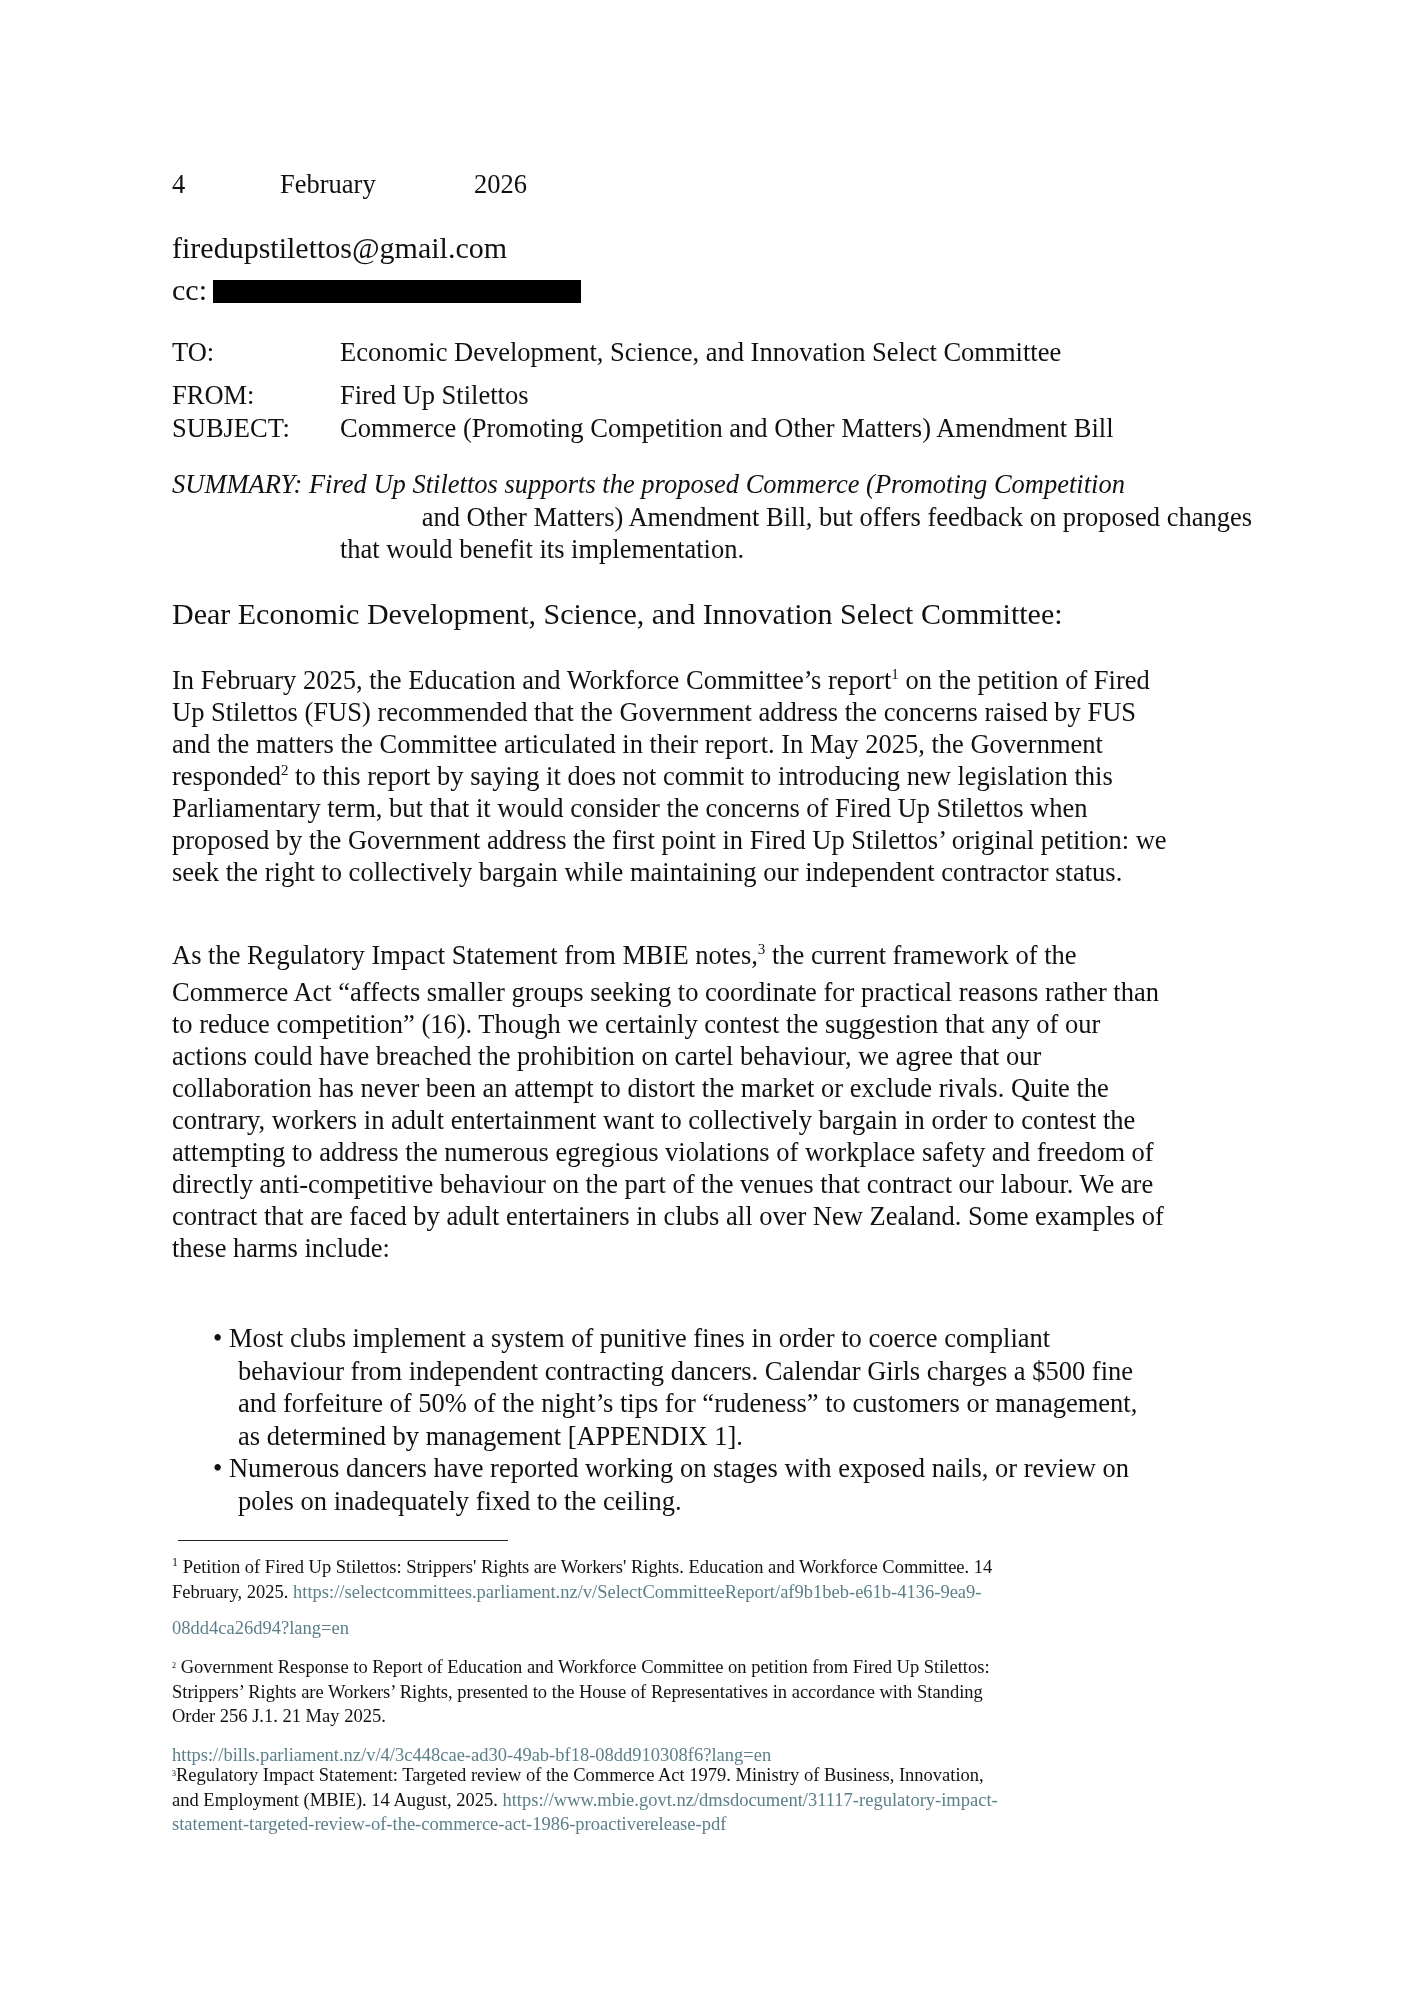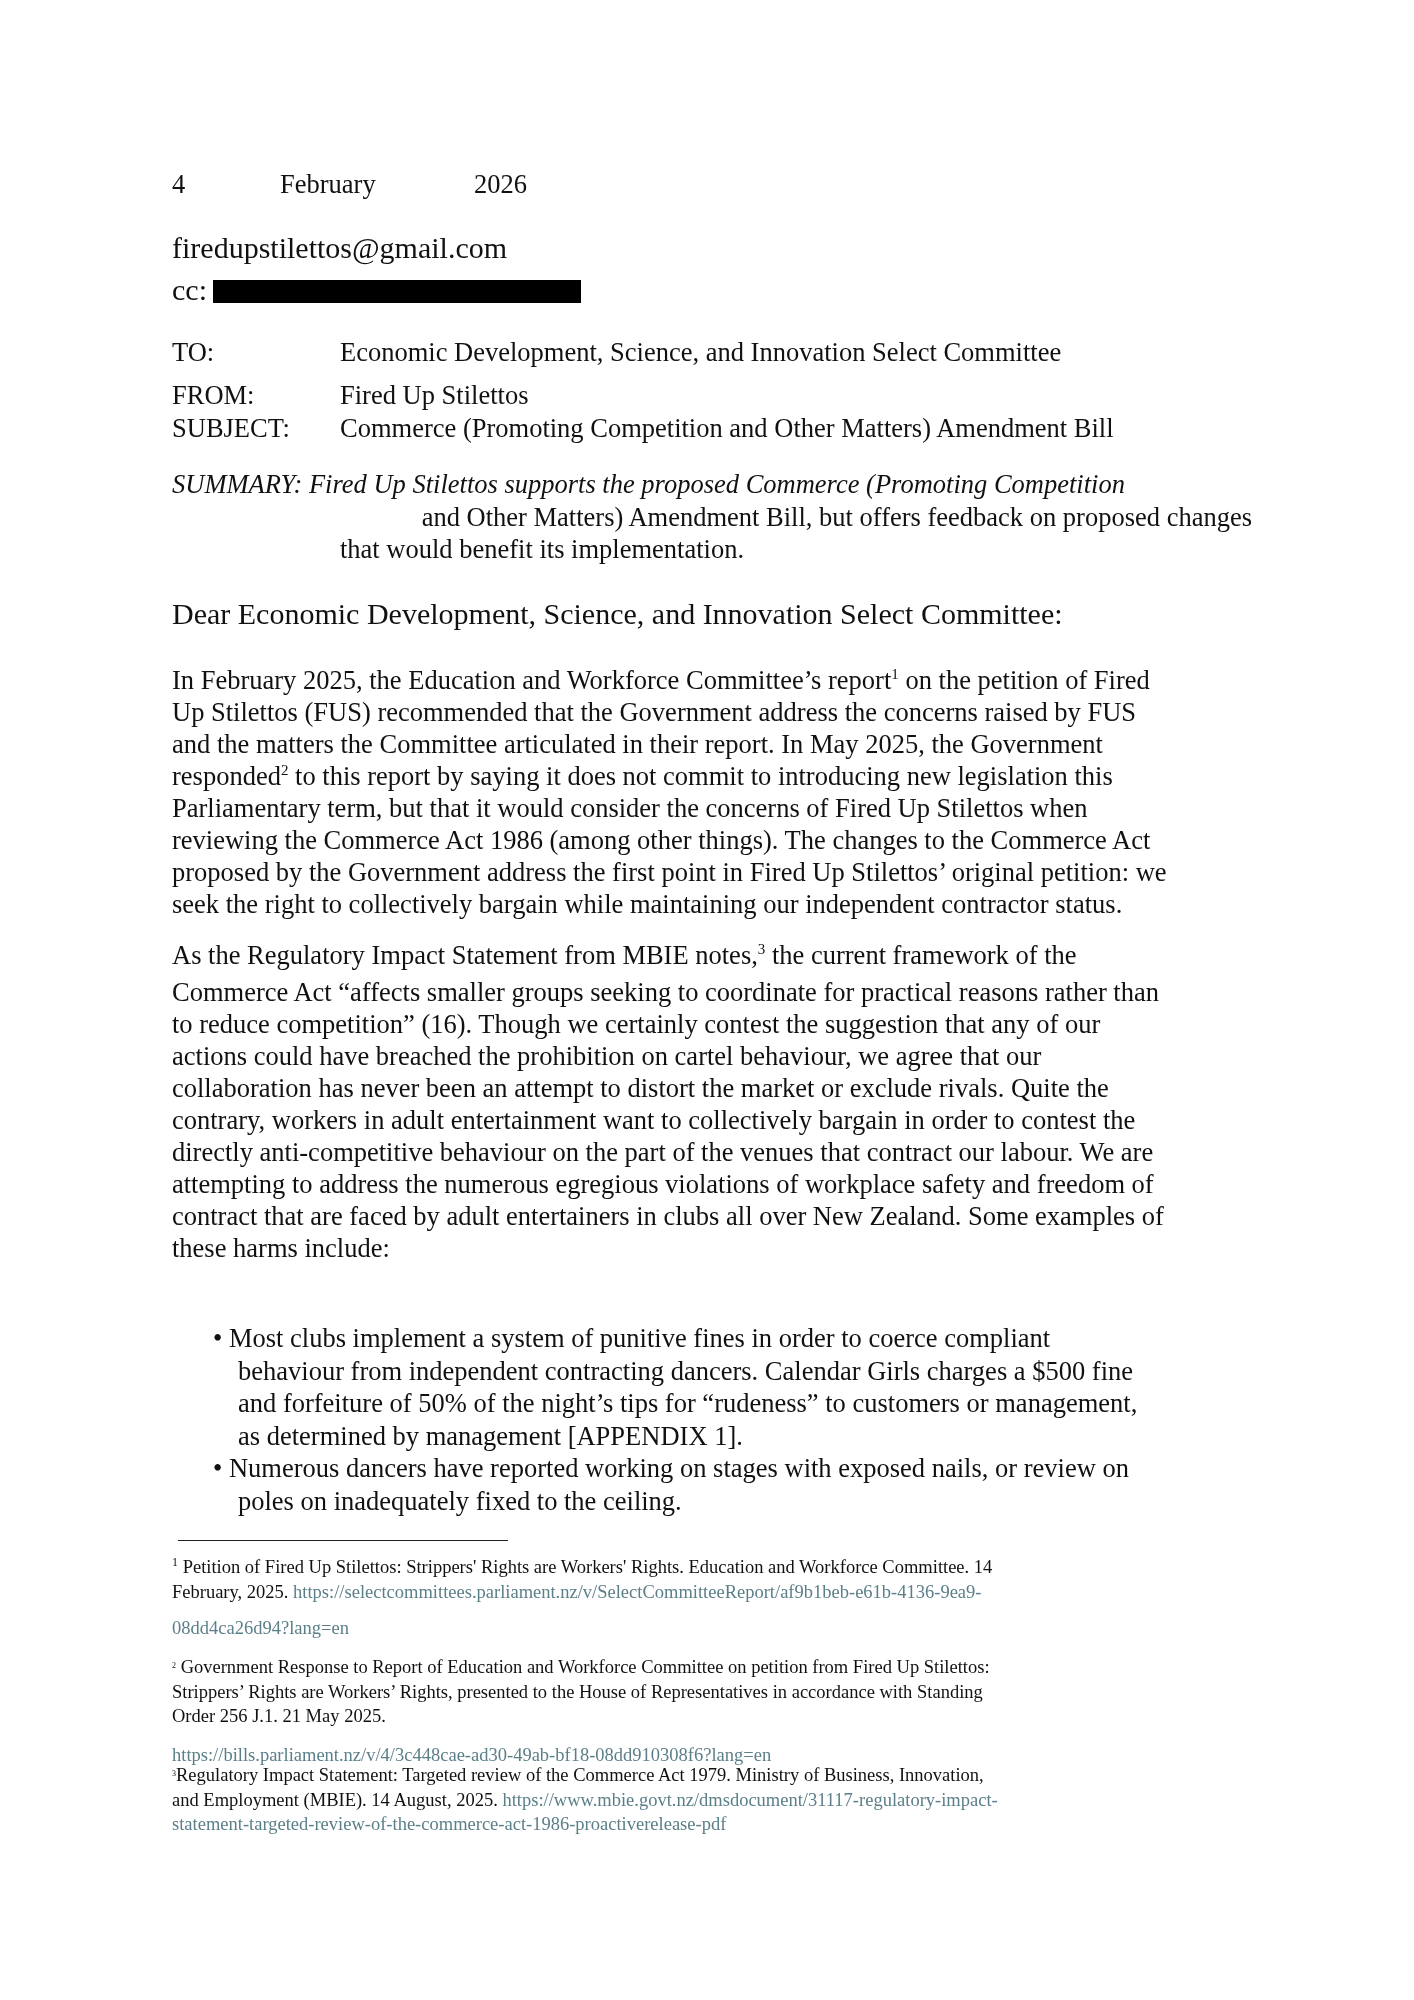--- a/index.html
+++ b/index.html
@@ -63,36 +63,35 @@
   <div class="para" style="top:664px;">
     <span class="line">
       <span>In February 2025, the Education and Workforce Committee’s report</span><sup>1</sup><span> on the petition of Fired</span>
     </span>
     <span class="line">Up Stilettos (FUS) recommended that the Government address the concerns raised by FUS</span>
     <span class="line">and the matters the Committee articulated in their report. In May 2025, the Government</span>
     <span class="line">
       <span>responded</span><sup>2</sup><span> to this report by saying it does not commit to introducing new legislation this</span>
     </span>
     <span class="line">Parliamentary term, but that it would consider the concerns of Fired Up Stilettos when</span>
-    <span class="line">reviewing the Commerce Act 1986 (among other things). The changes to the Commerce Act</span>
     <span class="line">proposed by the Government address the first point in Fired Up Stilettos’ original petition: we</span>
     <span class="line">seek the right to collectively bargain while maintaining our independent contractor status.</span>
   </div>
 
   <div class="para" style="top:939px;">
     <span class="line" style="margin-bottom:5px;">
       <span>As the Regulatory Impact Statement from MBIE notes,</span><sup>3</sup><span> the current framework of the</span>
     </span>
     <span class="line">Commerce Act “affects smaller groups seeking to coordinate for practical reasons rather than</span>
     <span class="line">to reduce competition” (16). Though we certainly contest the suggestion that any of our</span>
     <span class="line">actions could have breached the prohibition on cartel behaviour, we agree that our</span>
     <span class="line">collaboration has never been an attempt to distort the market or exclude rivals. Quite the</span>
     <span class="line">contrary, workers in adult entertainment want to collectively bargain in order to contest the</span>
+    <span class="line">attempting to address the numerous egregious violations of workplace safety and freedom of</span>
     <span class="line">directly anti-competitive behaviour on the part of the venues that contract our labour. We are</span>
-    <span class="line">attempting to address the numerous egregious violations of workplace safety and freedom of</span>
     <span class="line">contract that are faced by adult entertainers in clubs all over New Zealand. Some examples of</span>
     <span class="line">these harms include:</span>
   </div>
 
   <div class="bullets">
     <div class="bullet-item">
       <span class="line">• Most clubs implement a system of punitive fines in order to coerce compliant</span>
       <span class="line indent">behaviour from independent contracting dancers. Calendar Girls charges a $500 fine</span>
       <span class="line indent">and forfeiture of 50% of the night’s tips for “rudeness” to customers or management,</span>
       <span class="line indent">as determined by management [APPENDIX 1].</span>

